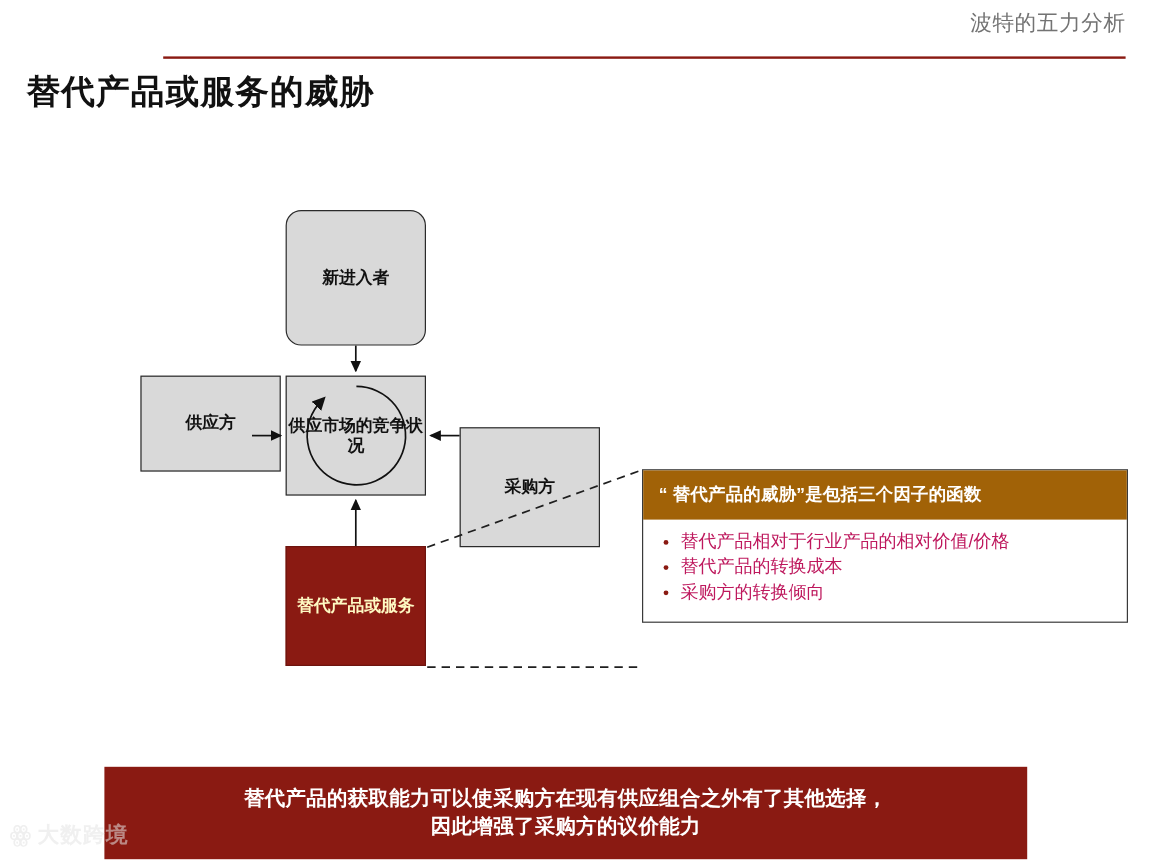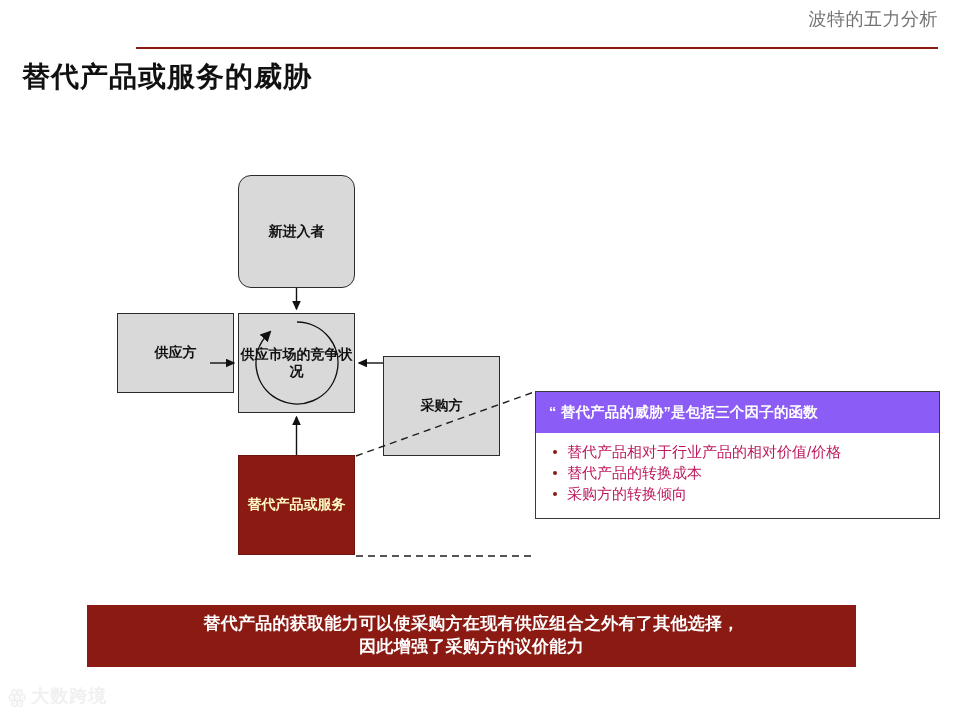--- a/index.html
+++ b/index.html
@@ -104,21 +104,21 @@
     position: absolute;
     left: 535px;
     top: 391px;
     width: 405px;
     box-sizing: border-box;
     border: 1px solid #3a3a3a;
     background: #ffffff;
     z-index: 4;
   }
   #callout .callout-head {
-    background: #8b5cf6;
+    background: #a16207;
     color: #ffffff;
     font-size: 14.5px;
     font-weight: bold;
     padding: 11px 10px 11px 13px;
     letter-spacing: 0.2px;
     white-space: nowrap;
   }
   #callout .callout-body {
     padding: 9px 12px 13px 14px;
   }
@@ -143,23 +143,23 @@
     width: 4px;
     height: 4px;
     border-radius: 50%;
     background: #8a1a12;
   }
 
   
   #bottom-banner {
     position: absolute;
     left: 87px;
-    top: 605px;
+    top: 639px;
     width: 769px;
-    height: 62px;
+    height: 77px;
     background: #8a1a12;
     color: #ffffff;
     display: flex;
     align-items: center;
     justify-content: center;
     text-align: center;
     font-size: 17px;
     font-weight: bold;
     line-height: 1.35;
     letter-spacing: 0.3px;

